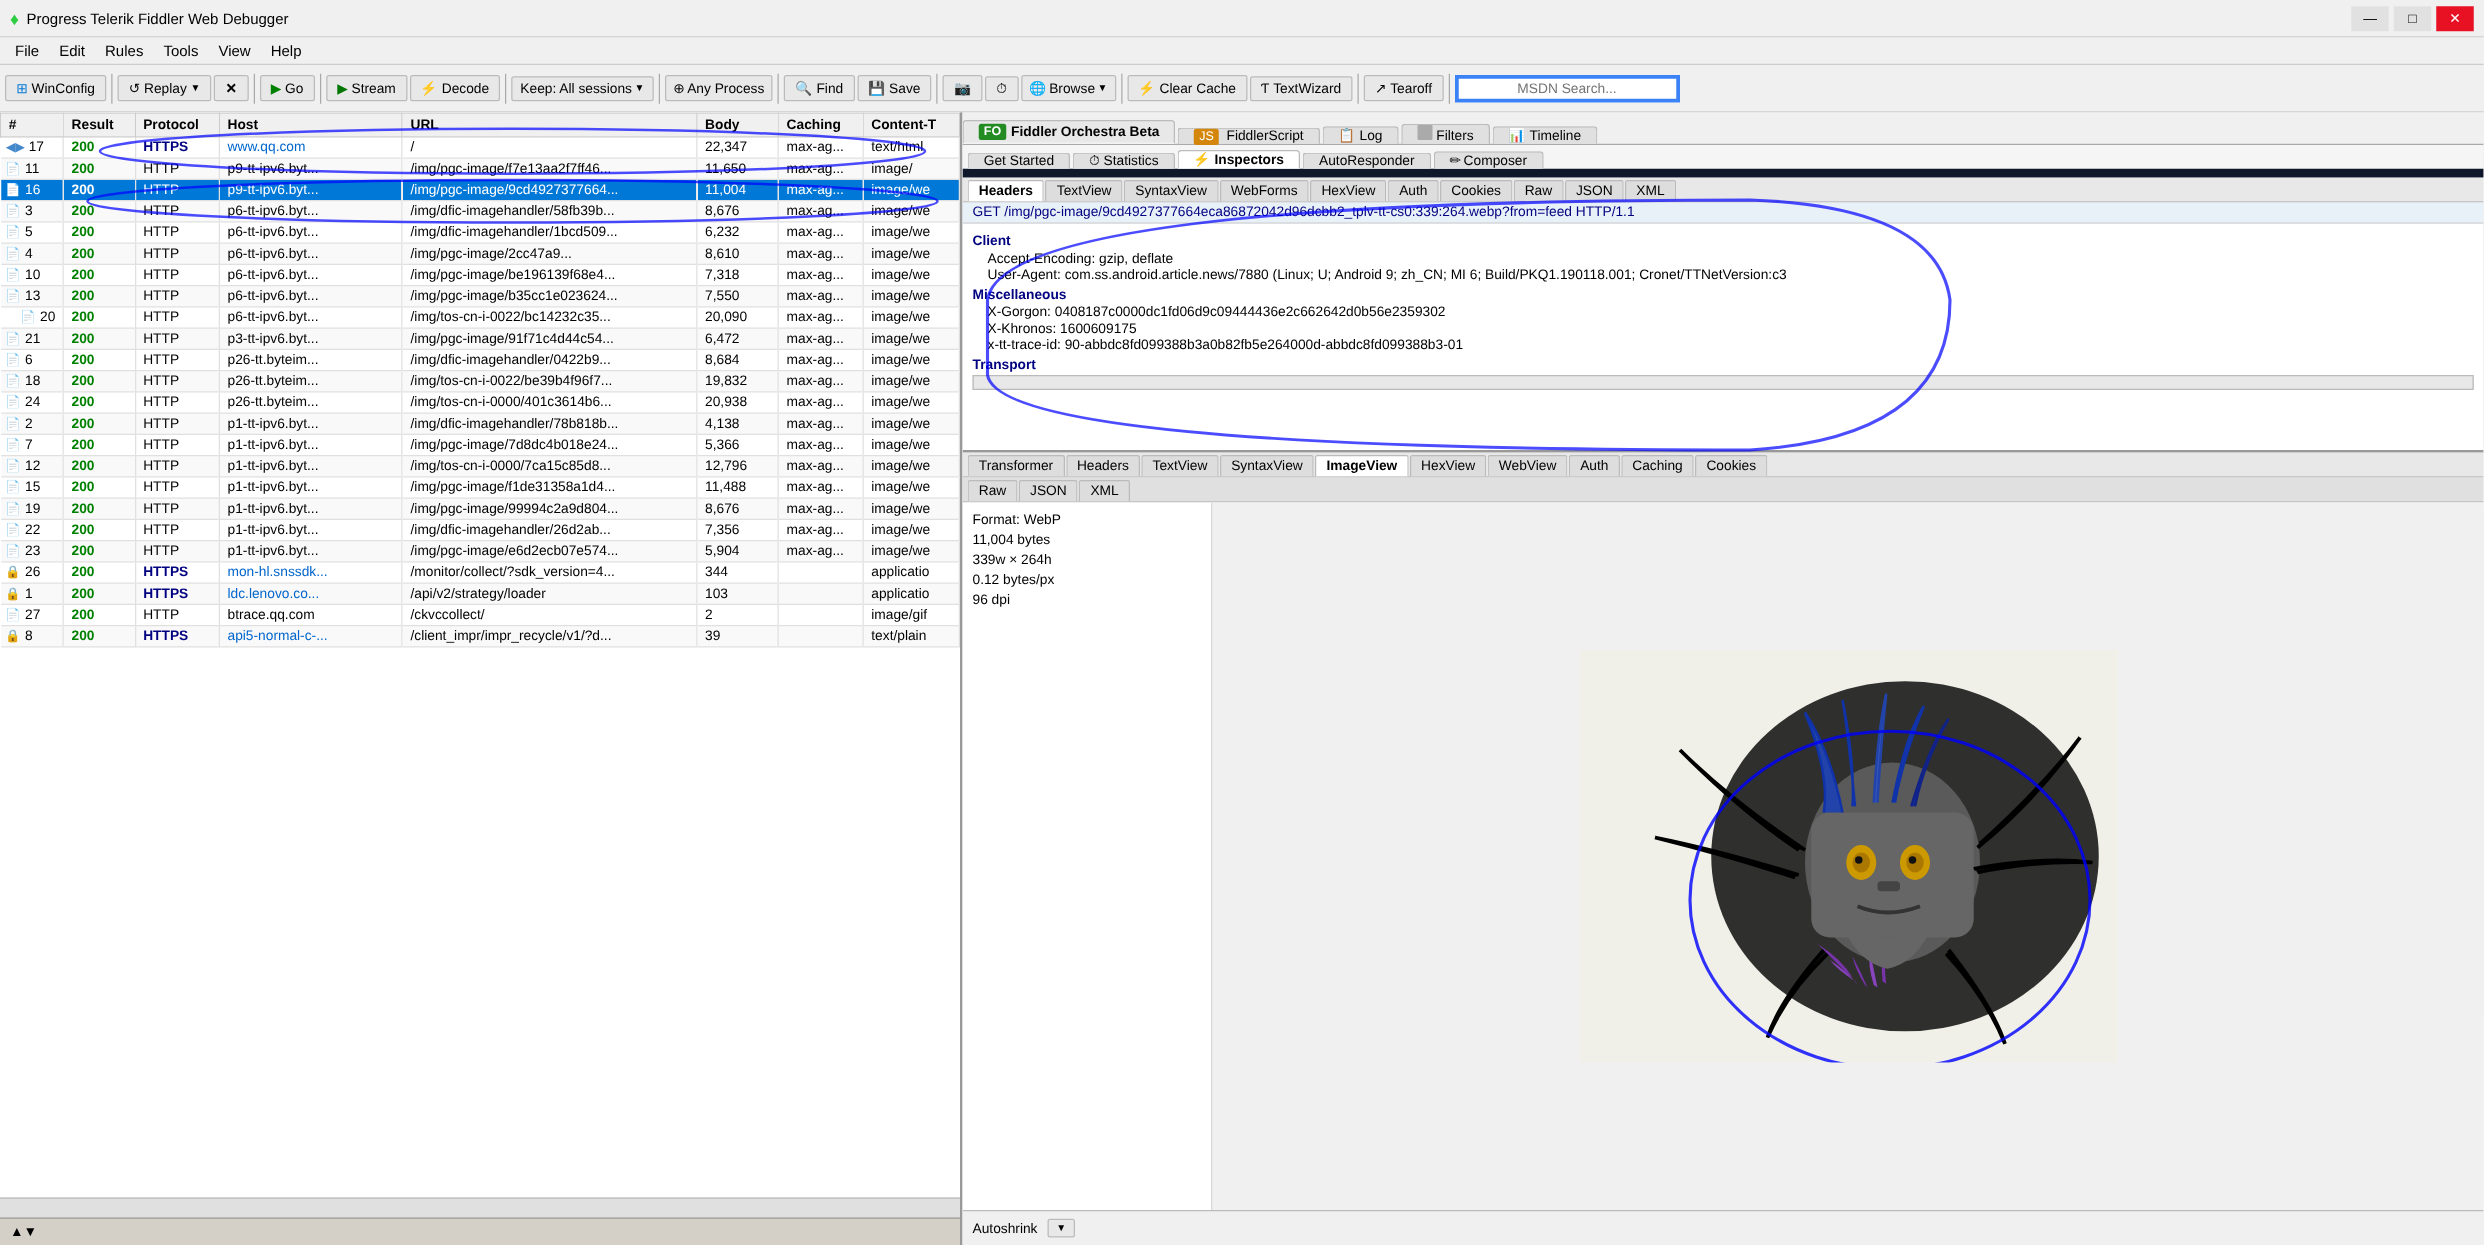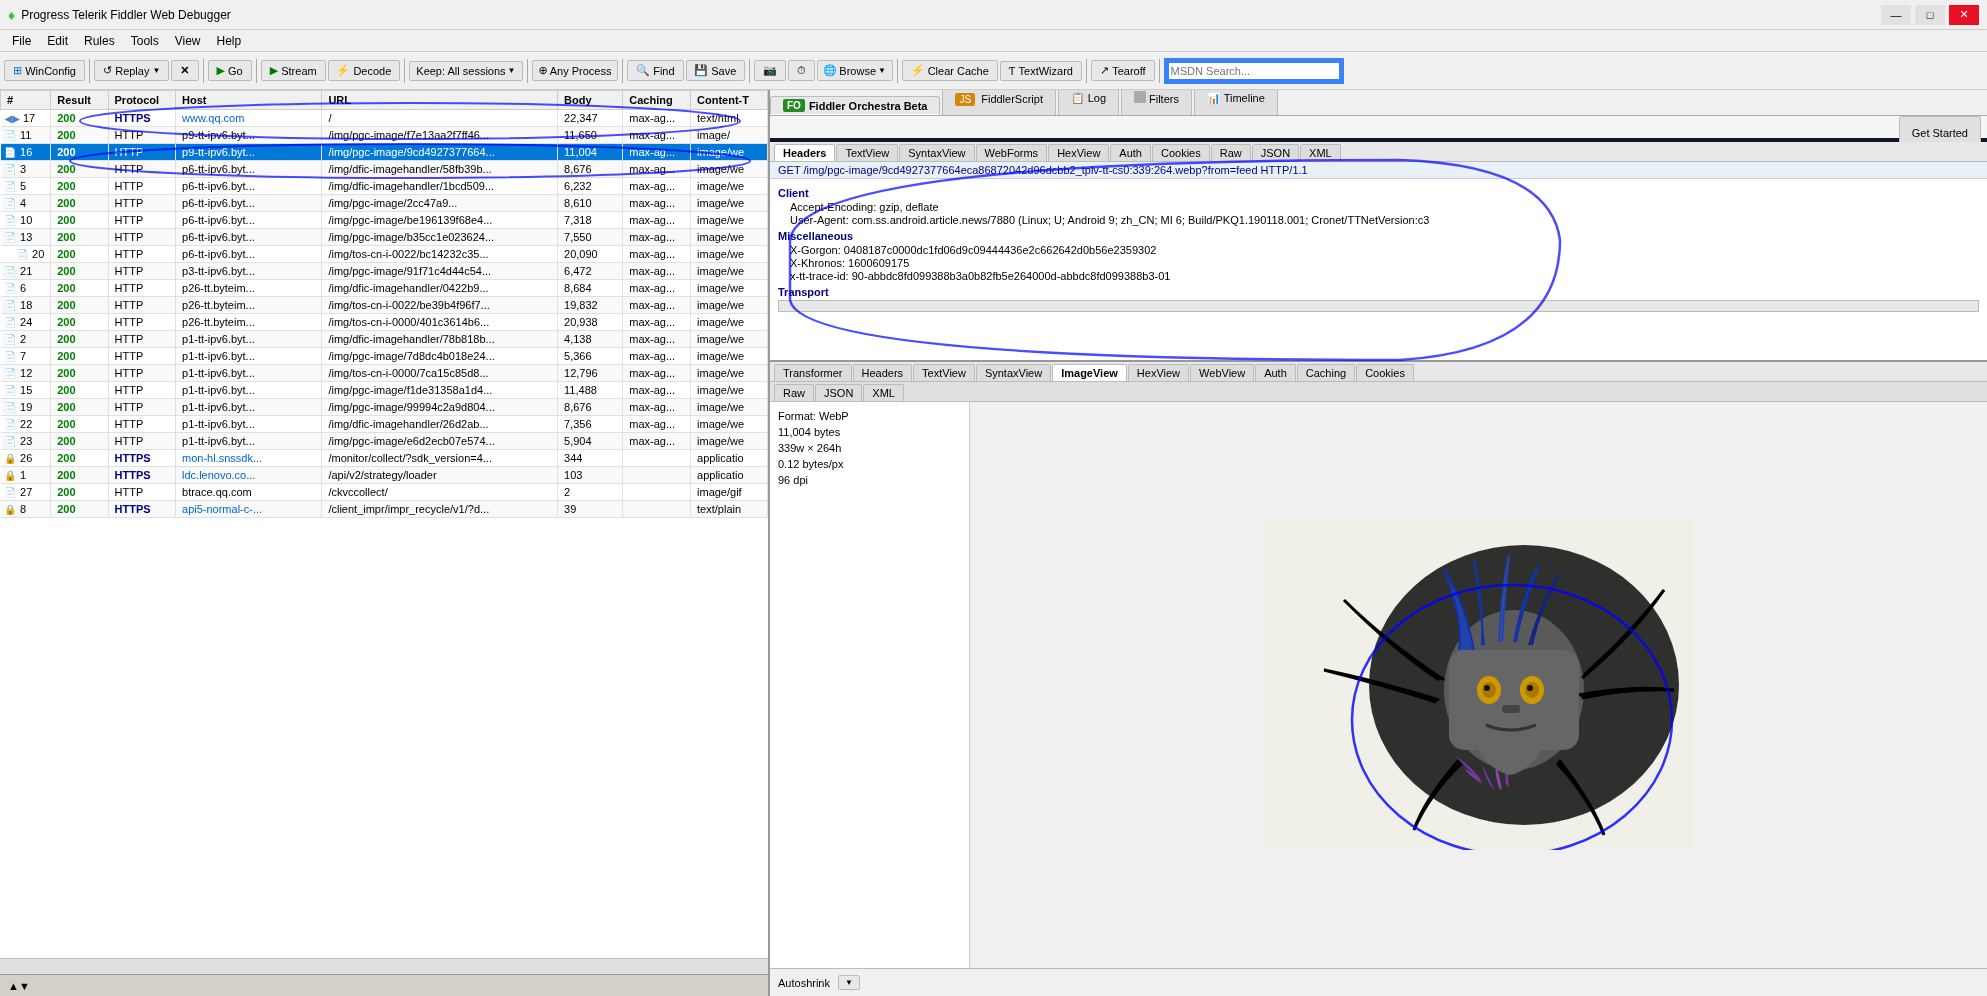--- a/index.html
+++ b/index.html
@@ -129,40 +129,39 @@
     
     #right-tabs-row1 {
       display: flex;
       background: #f0f0f0;
       border-bottom: 1px solid #aaa;
       height: 26px;
       align-items: flex-end;
     }
     
     .tab {
-      padding: 10px 12px;
+      padding: 0 12px;
       border: 1px solid #bbb;
       border-bottom: none;
       background: #e0e0e0;
       cursor: pointer;
       font-size: 11px;
       margin-right: 2px;
       border-radius: 3px 3px 0 0;
     }
     .tab.active { background: white; border-bottom: 1px solid white; font-weight: bold; }
     
     
     #right-tabs-row2 {
       display: flex;
       background: #f5f5f5;
-      border-bottom: 4px solid #0f172a;
+      border-bottom: 7px solid #0f172a;
       height: 26px;
       align-items: flex-end;
       padding: 0 4px;
-      flex-direction: column;
     }
     
     
     #inspector-area {
       flex: 1;
       display: flex;
       flex-direction: column;
       overflow: hidden;
     }
     
@@ -296,24 +295,25 @@
     
     #scrollbar-h {
       height: 16px;
       background: #e0e0e0;
       border-top: 1px solid #bbb;
       display: flex;
       align-items: center;
     }
     
     .search-box {
-      padding: 2px 2px;
-      border: 5px solid #3b82f6;
+      padding: 2px 22px;
+      border: 3px solid #3b82f6;
       font-size: 11px;
       width: 180px;
+      text-align: center;
     }
     
     .fo-tab {
       padding: 2px 12px;
       border: 1px solid #bbb;
       background: #e0e0e0;
       cursor: pointer;
       font-size: 11px;
       margin-right: 2px;
       border-radius: 3px 3px 0 0;

